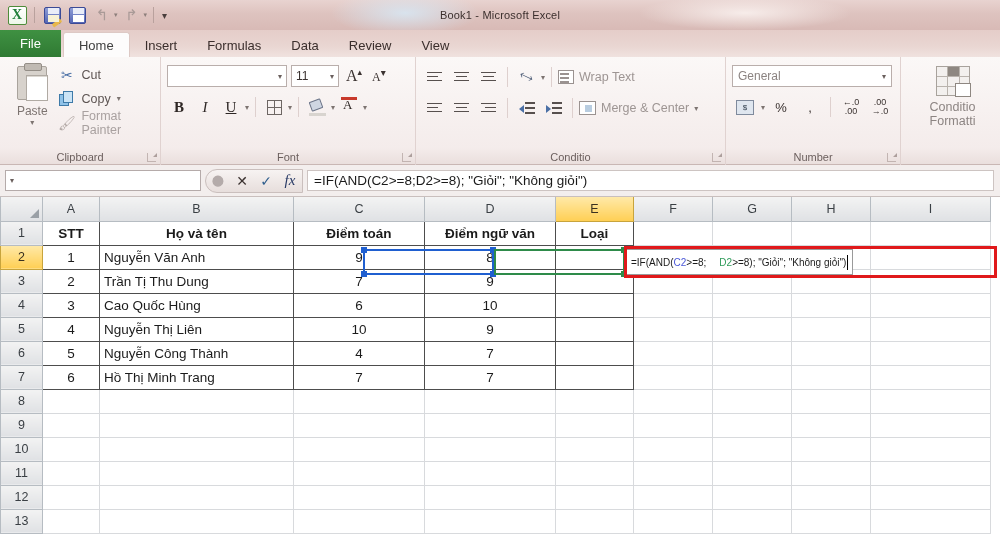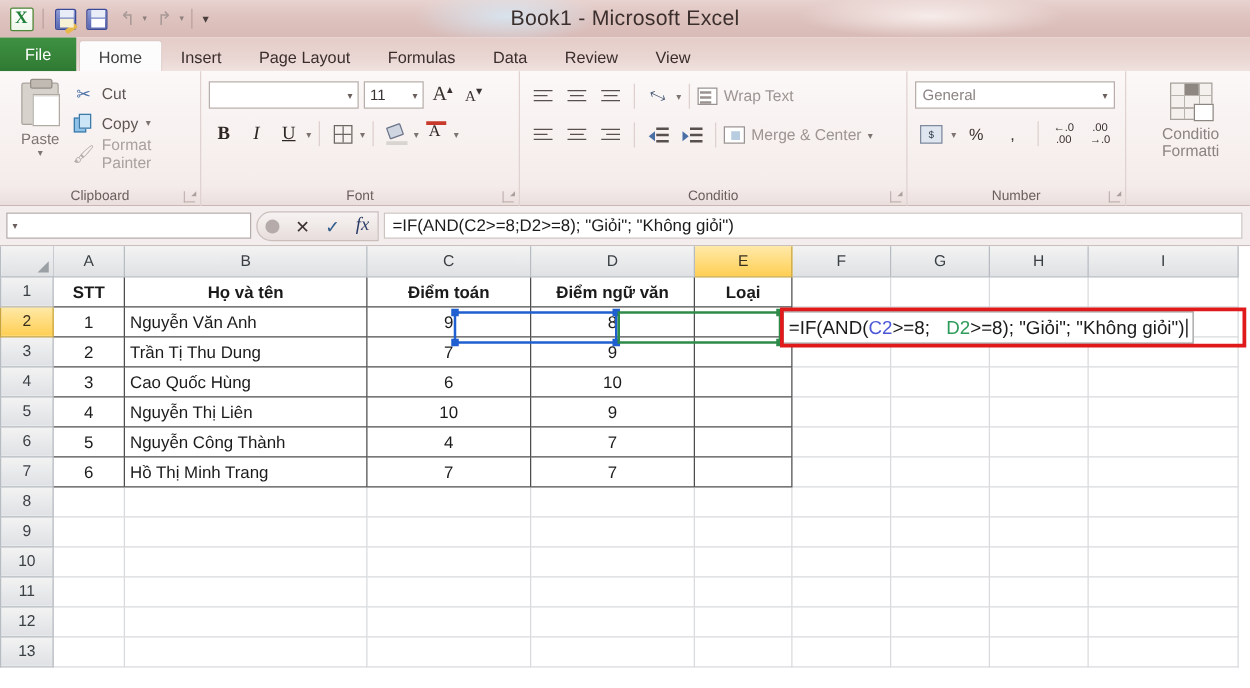--- a/index.html
+++ b/index.html
@@ -43,21 +43,21 @@
   }
   .save-ico::before{content:"";position:absolute;left:3px;top:0;width:11px;height:6px;background:#e9edf8;}
   .save-ico::after{content:"";position:absolute;left:3px;bottom:1px;width:11px;height:7px;background:#ffffff;}
   .save-ico.pen::after{ background:#f7f2d6; }
   .pen-mark{position:absolute;right:-2px;bottom:-2px;width:10px;height:4px;background:#e8b84b;transform:rotate(-35deg);border-radius:1px;}
   .arrow-undo, .arrow-redo { font-size:15px; color:#a99a97; line-height:1; font-family:"DejaVu Sans",sans-serif;}
   .mini-caret { font-size:7px; color:#8d7e7b; margin-left:-2px; }
   .qat-more { font-size:10px;color:#4a3f3d; margin-left:2px;}
   .apptitle {
     position:absolute; left:0; right:0; text-align:center;
-    font-size:17px; color:#3b2f2d; z-index:2; letter-spacing:.2px;
+    font-size:11px; color:#3b2f2d; z-index:2; letter-spacing:.2px;
   }
 
   
   .tabstrip {
     position: absolute; top: 30px; left:0; width:1000px; height:27px;
     background: linear-gradient(180deg,#e5cdc9 0%, #e9d6d2 60%, #f0e2df 100%);
     display:flex; align-items:flex-end;
   }
   .tab {
     height:24px; padding:0 15px; font-size:13px; color:#3a2e2c;
@@ -261,21 +261,21 @@
             border:2px solid #1f5fd0; box-sizing:border-box; pointer-events:none;}
   .sel-d2 { position:absolute; left:494px; top:249px; width:131px; height:26px;
             border:2px solid #2e8b4a; box-sizing:border-box; pointer-events:none;}
   .hdl-b{position:absolute;width:6px;height:6px;background:#1f5fd0;}
   .hdl-g{position:absolute;width:6px;height:6px;background:#2e8b4a;}
 
   
   .edit-cell {
     position:absolute; left:626px; top:249px; height:26px; padding:0 4px;
     background:#fff; display:flex; align-items:center;
-    font-size:15px; color:#1b1b1b; white-space:nowrap;
+    font-size:10px; color:#1b1b1b; white-space:nowrap;
     border:1px solid #9a9a9a; z-index:5;
   }
   .ref-blue { color:#4a58d8; }
   .ref-green { color:#2e9b5a;margin-left:13px; }
   .caret-bar{display:inline-block;width:1px;height:15px;background:#000;margin-left:1px;}
   .redbox {
     position:absolute; left:624px; top:246px; width:373px; height:32px;
     border:3px solid #e0191b; z-index:6; pointer-events:none;
   }
 </style>
@@ -309,21 +309,20 @@
       <div class="qsep"></div>
       <span class="qat-more">▾</span>
     </div>
     <div class="apptitle">Book1  -  Microsoft Excel</div>
   </div>
 
   <div class="tabstrip">
     <div class="tab file">File</div>
     <div class="tab active">Home</div>
     <div class="tab">Insert</div>
-    <div class="tab">Page Layout</div>
     <div class="tab">Formulas</div>
     <div class="tab">Data</div>
     <div class="tab">Review</div>
     <div class="tab">View</div>
   </div>
 
   <div class="ribbon">
 
     <div class="group g-clipboard">
       <div class="paste-btn">

